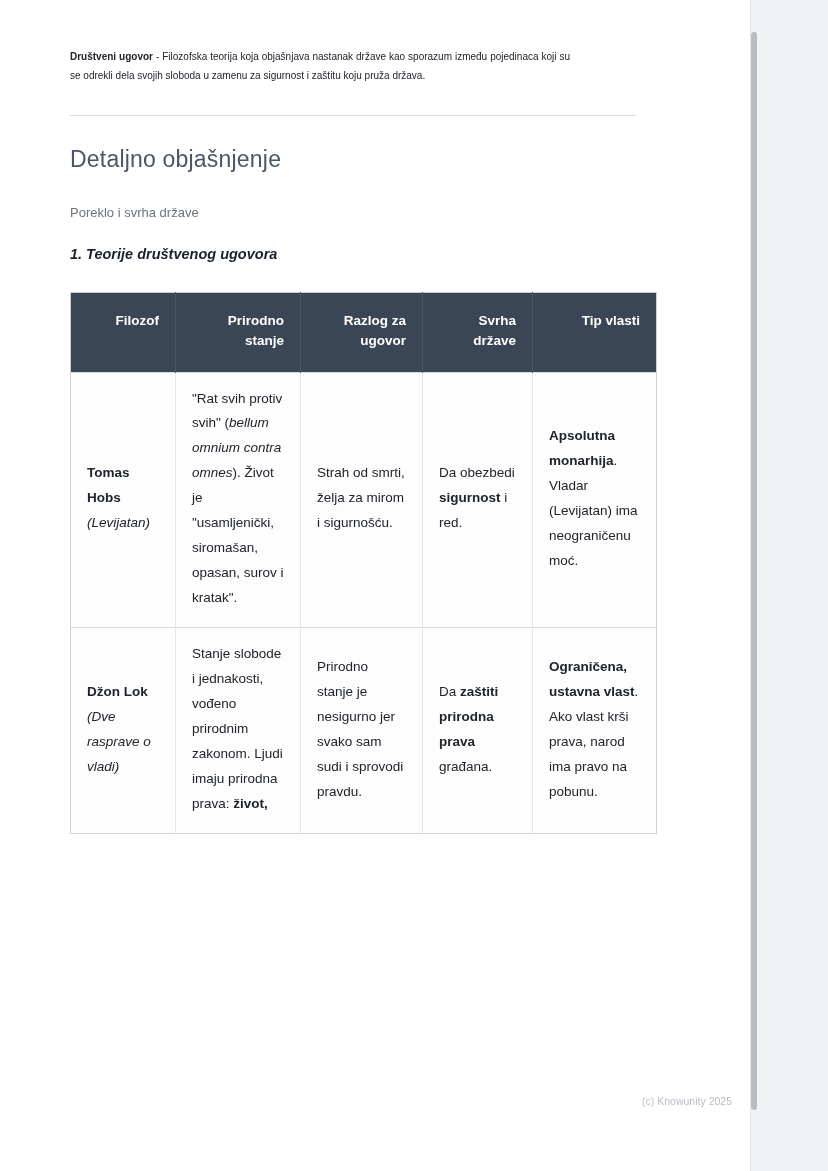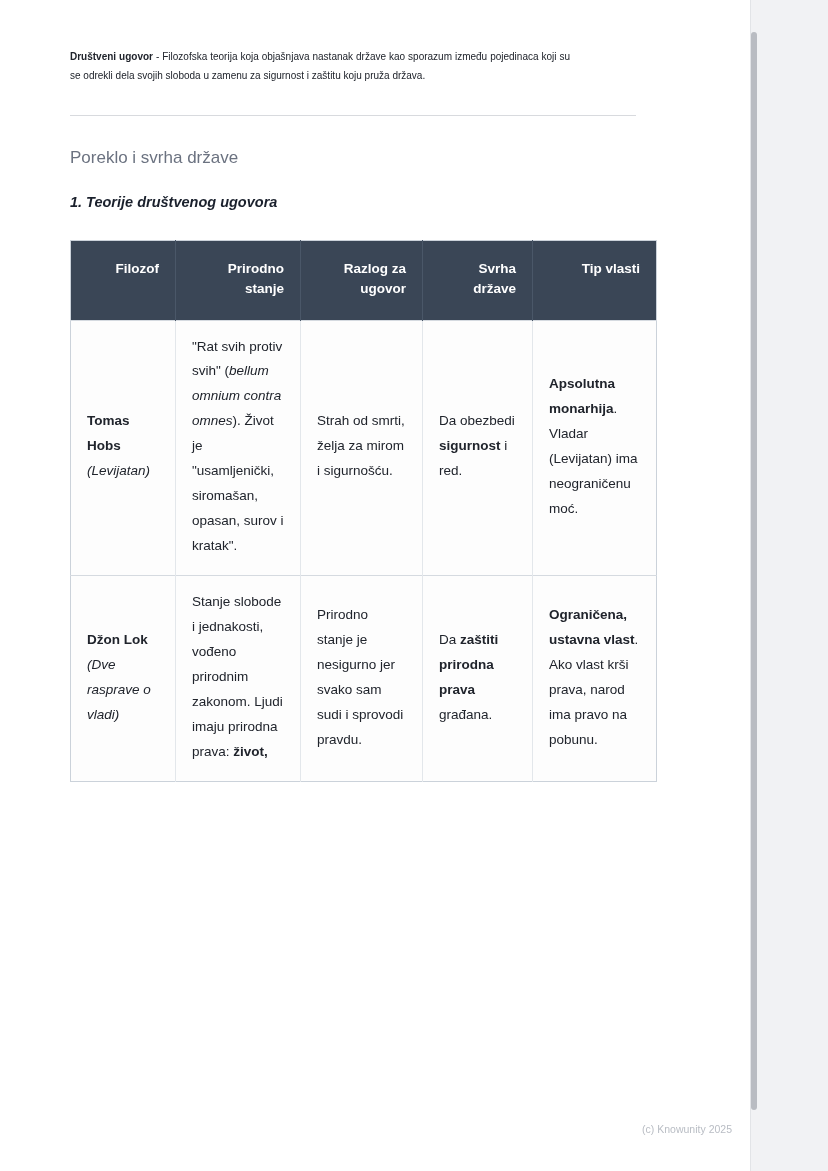--- a/index.html
+++ b/index.html
@@ -35,21 +35,21 @@
     width: 566px;
   }
   h1.section-title {
     font-size: 23px;
     font-weight: normal;
     color: #4a5568;
     margin: 30px 0 0 0;
     letter-spacing: 0.2px;
   }
   h2.subsection-title {
-    font-size: 17px;
+    font-size: 13px;
     font-weight: normal;
     color: #6b7280;
     margin: 32px 0 0 0;
   }
   p.body-text {
     font-size: 14.5px;
     line-height: 1.8;
     color: #20242c;
     margin: 22px 0 0 0;
     text-align: justify;
@@ -114,36 +114,37 @@
     top: 32px;
     left: 0px;
     width: 6px;
     height: 1078px;
     background: #b9bcc2;
     border-radius: 3px;
   }
   .watermark {
     position: absolute;
     right: 96px;
-    bottom: 36px;
+    bottom: 64px;
     font-size: 10.5px;
     color: #b9bdc4;
   }
 </style>
 </head>
 <body>
 
 <div class="page">
 
   <div class="content">
 
     <p class="intro"><b>Društveni ugovor</b><span> - Filozofska teorija koja objašnjava nastanak države kao sporazum između pojedinaca koji su se odrekli dela svojih sloboda u zamenu za sigurnost i zaštitu koju pruža država.</span></p>
 
     <hr class="divider">
 
+    <h1 class="section-title">Detaljno objašnjenje</h1>
 
     <h2 class="subsection-title">Poreklo i svrha države</h2>
 
 
     <p class="list-head">1. Teorije društvenog ugovora</p>
 
 
     <table class="theory-table">
       <colgroup>
         <col class="c1">

